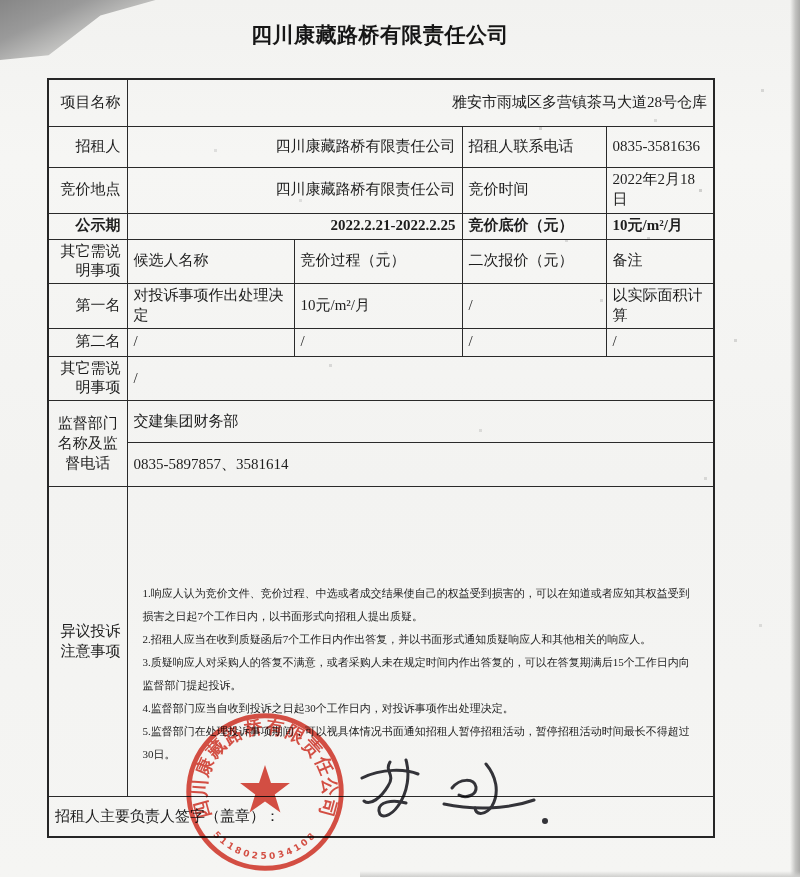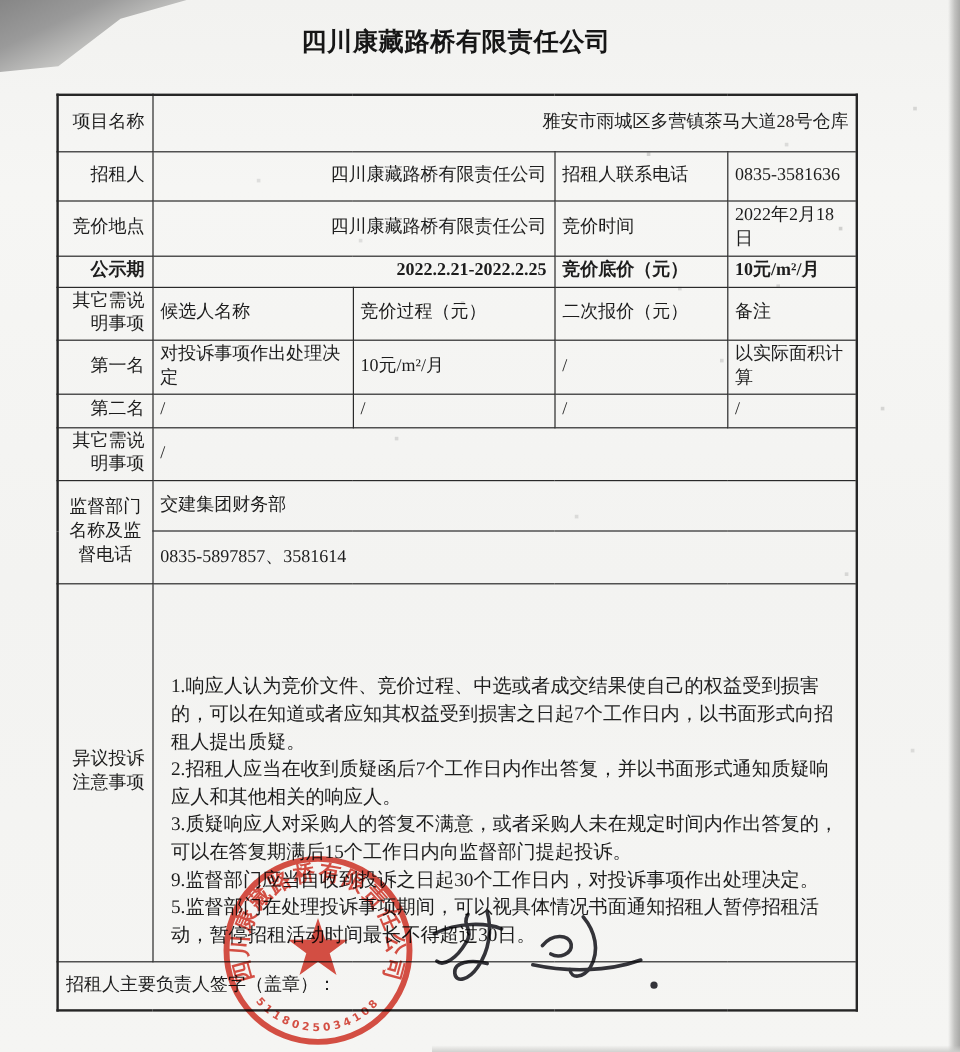--- a/index.html
+++ b/index.html
@@ -45,21 +45,21 @@
   table.doc td{border:1.5px solid #2a2a2a;padding:2px 6px;font-size:15px;
     line-height:1.32;vertical-align:middle;overflow:hidden;}
   td.lab{padding:2px 4px 2px 5px;text-align:right;}
   td.labc{text-align:center;padding:2px 3px;}
   td.c{}
   td.left{text-align:right;padding-left:7px;margin-left:27px;}
   tr.r1{height:47px;} tr.r2{height:41px;} tr.r3{height:46px;} tr.r4{height:26px;font-weight:bold;}
   tr.r5{height:33px;} tr.r6{height:43px;} tr.r7{height:28px;} tr.r8{height:40px;}
   tr.r9a{height:42px;} tr.r9b{height:44px;} tr.r10{height:310px;} tr.r11{height:40px;}
   td.obj{vertical-align:top;padding:0;}
-  .objtext{padding:72px 7px 8px 9px;font-size:16px;line-height:23px;text-align:left;}
+  .objtext{padding:72px 7px 8px 9px;font-size:11px;line-height:23px;text-align:left;}
   .objtext div{margin:0;}
   td.sig-cell{text-align:left;padding-left:6px;font-size:15px;}
 
   
   .seal{position:absolute;left:183px;top:710px;width:164px;height:164px;
     mix-blend-mode:multiply;opacity:.88;pointer-events:none;}
   .signature{position:absolute;left:348px;top:752px;width:218px;height:88px;
     mix-blend-mode:multiply;pointer-events:none;}
 </style>
 </head>
@@ -136,21 +136,21 @@
     <tr class="r9b">
       <td class="c" colspan="4">0835-5897857、3581614</td>
     </tr>
     <tr class="r10">
       <td class="lab">异议投诉注意事项</td>
       <td class="obj" colspan="4">
         <div class="objtext">
           <div>1.响应人认为竞价文件、竞价过程、中选或者成交结果使自己的权益受到损害的，可以在知道或者应知其权益受到损害之日起7个工作日内，以书面形式向招租人提出质疑。</div>
           <div>2.招租人应当在收到质疑函后7个工作日内作出答复，并以书面形式通知质疑响应人和其他相关的响应人。</div>
           <div>3.质疑响应人对采购人的答复不满意，或者采购人未在规定时间内作出答复的，可以在答复期满后15个工作日内向监督部门提起投诉。</div>
-          <div>9.监督部门应当自收到投诉之日起30个工作日内，对投诉事项作出处理决定。</div>
+          <div>4.监督部门应当自收到投诉之日起30个工作日内，对投诉事项作出处理决定。</div>
           <div>5.监督部门在处理投诉事项期间，可以视具体情况书面通知招租人暂停招租活动，暂停招租活动时间最长不得超过30日。</div>
         </div>
       </td>
     </tr>
     <tr class="r11">
       <td class="sig-cell" colspan="5">
         <span>招租人主要负责人签字（盖章）：</span>
       </td>
     </tr>
   </tbody>

